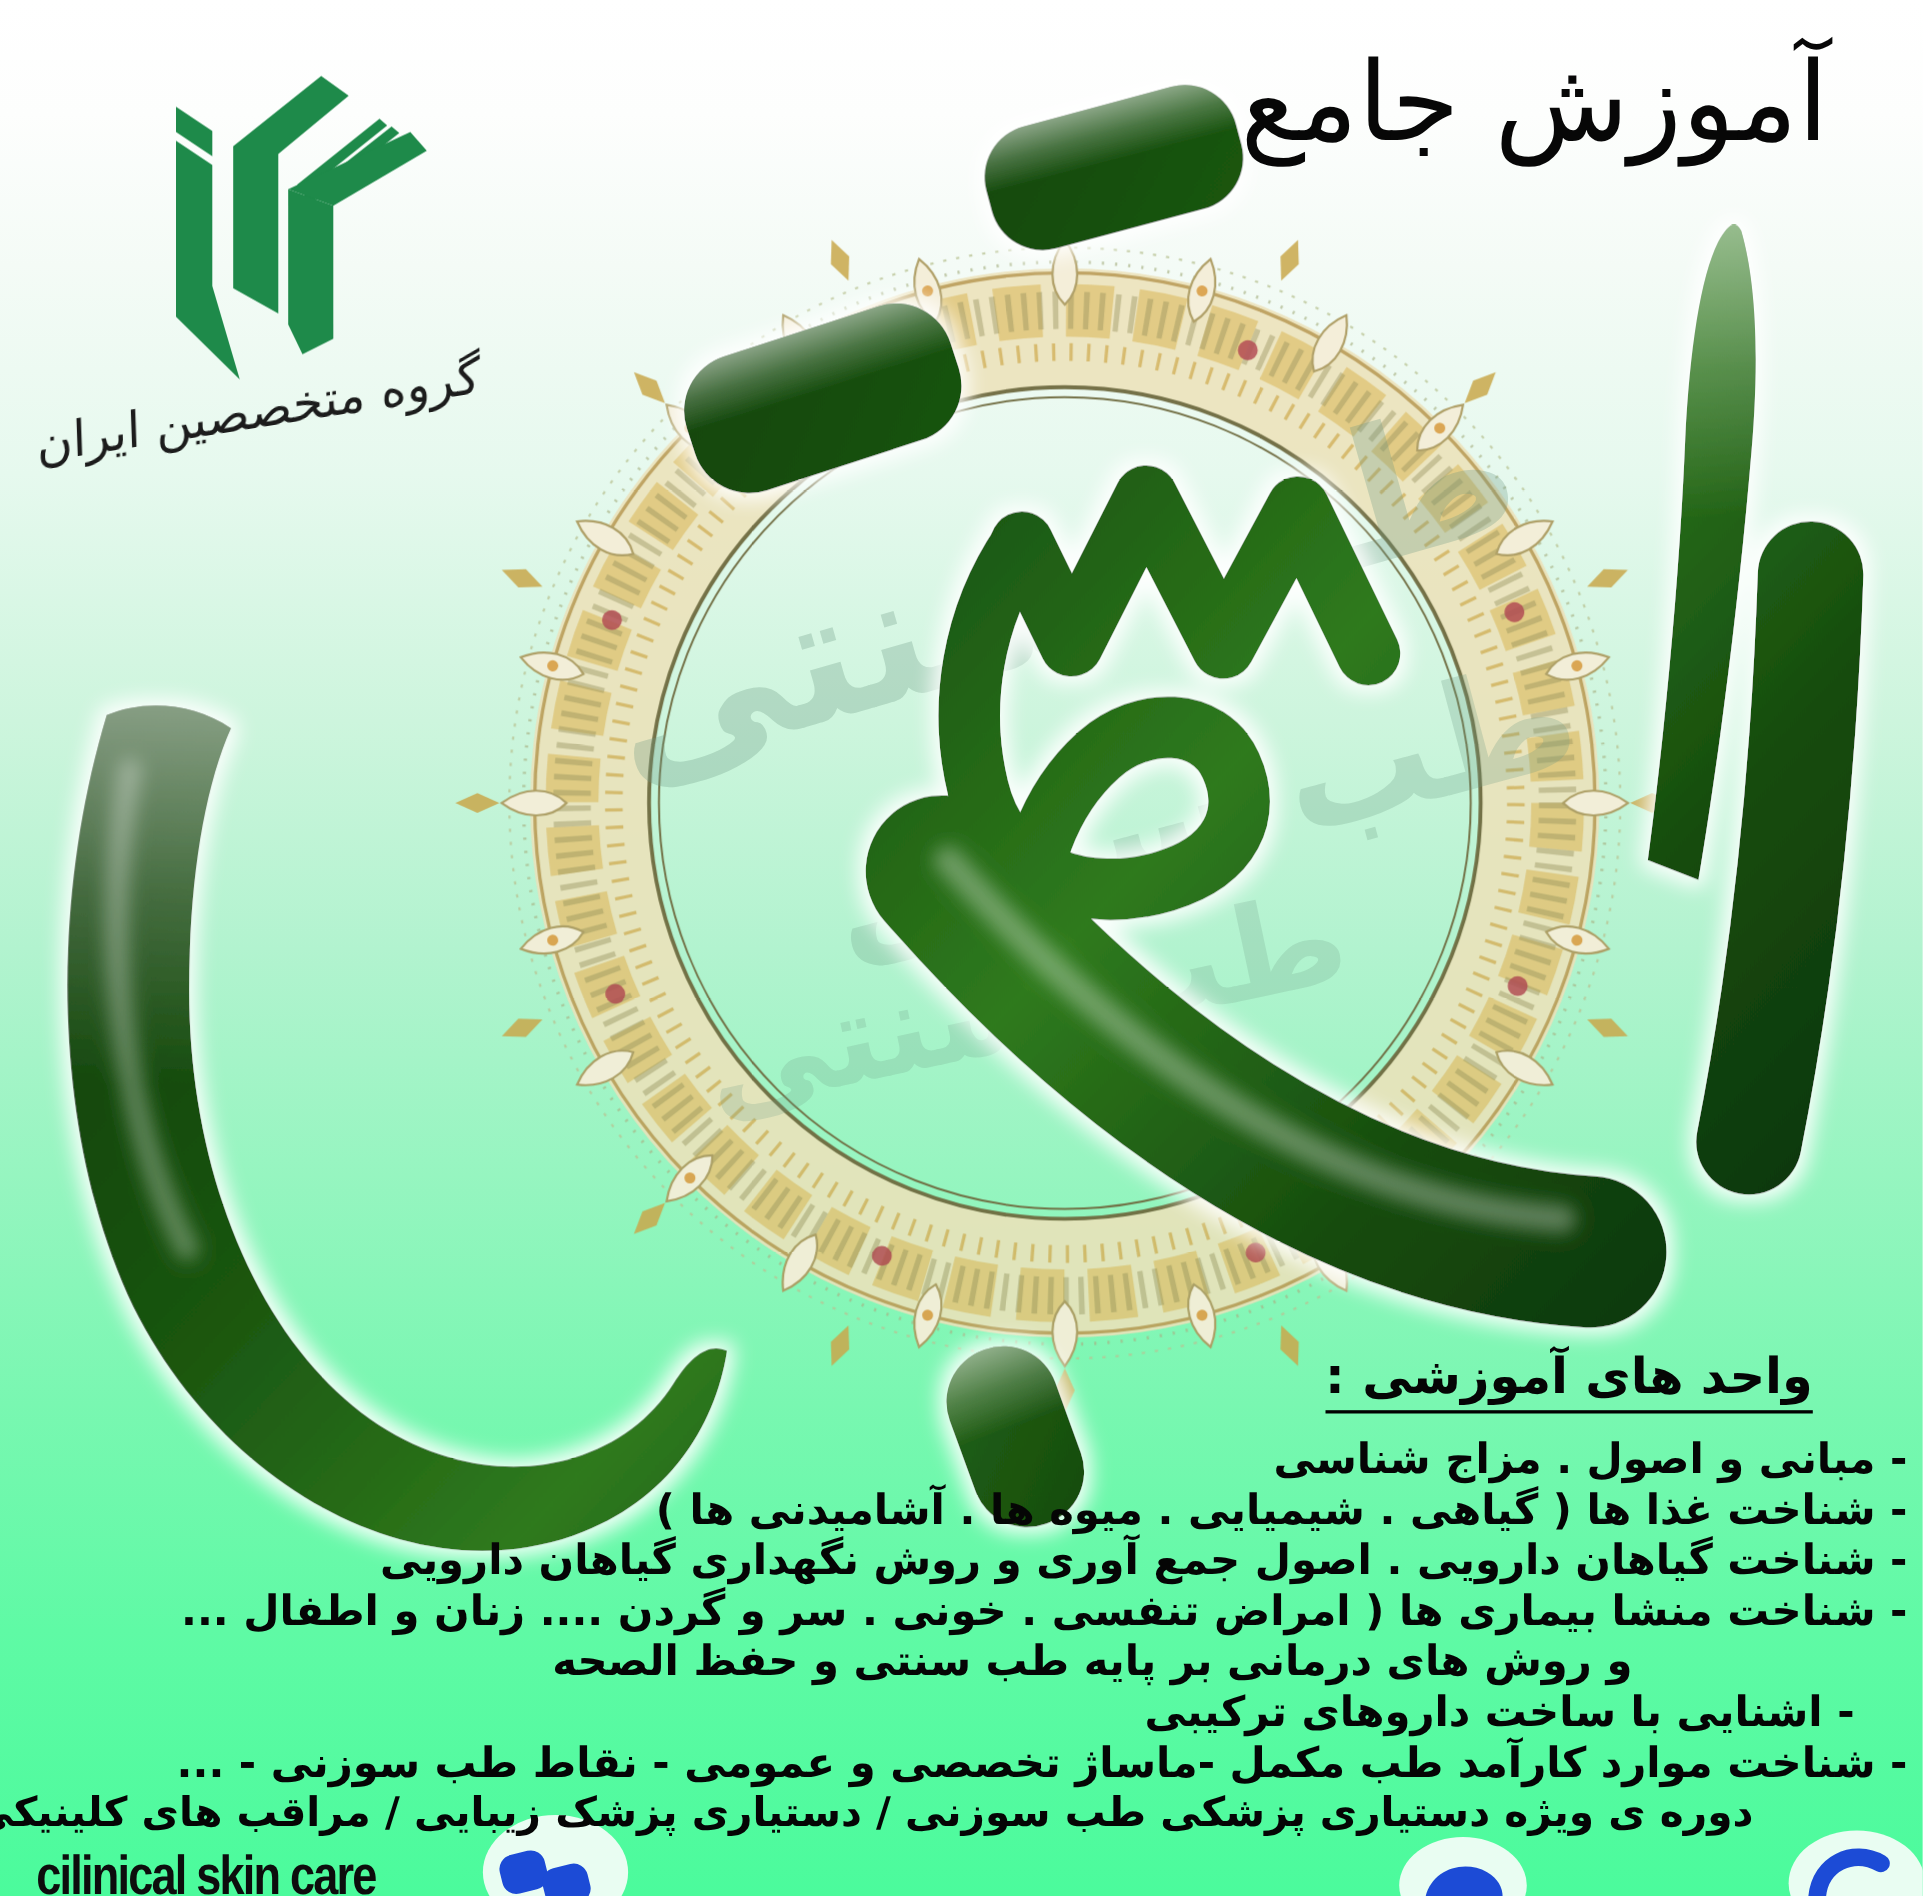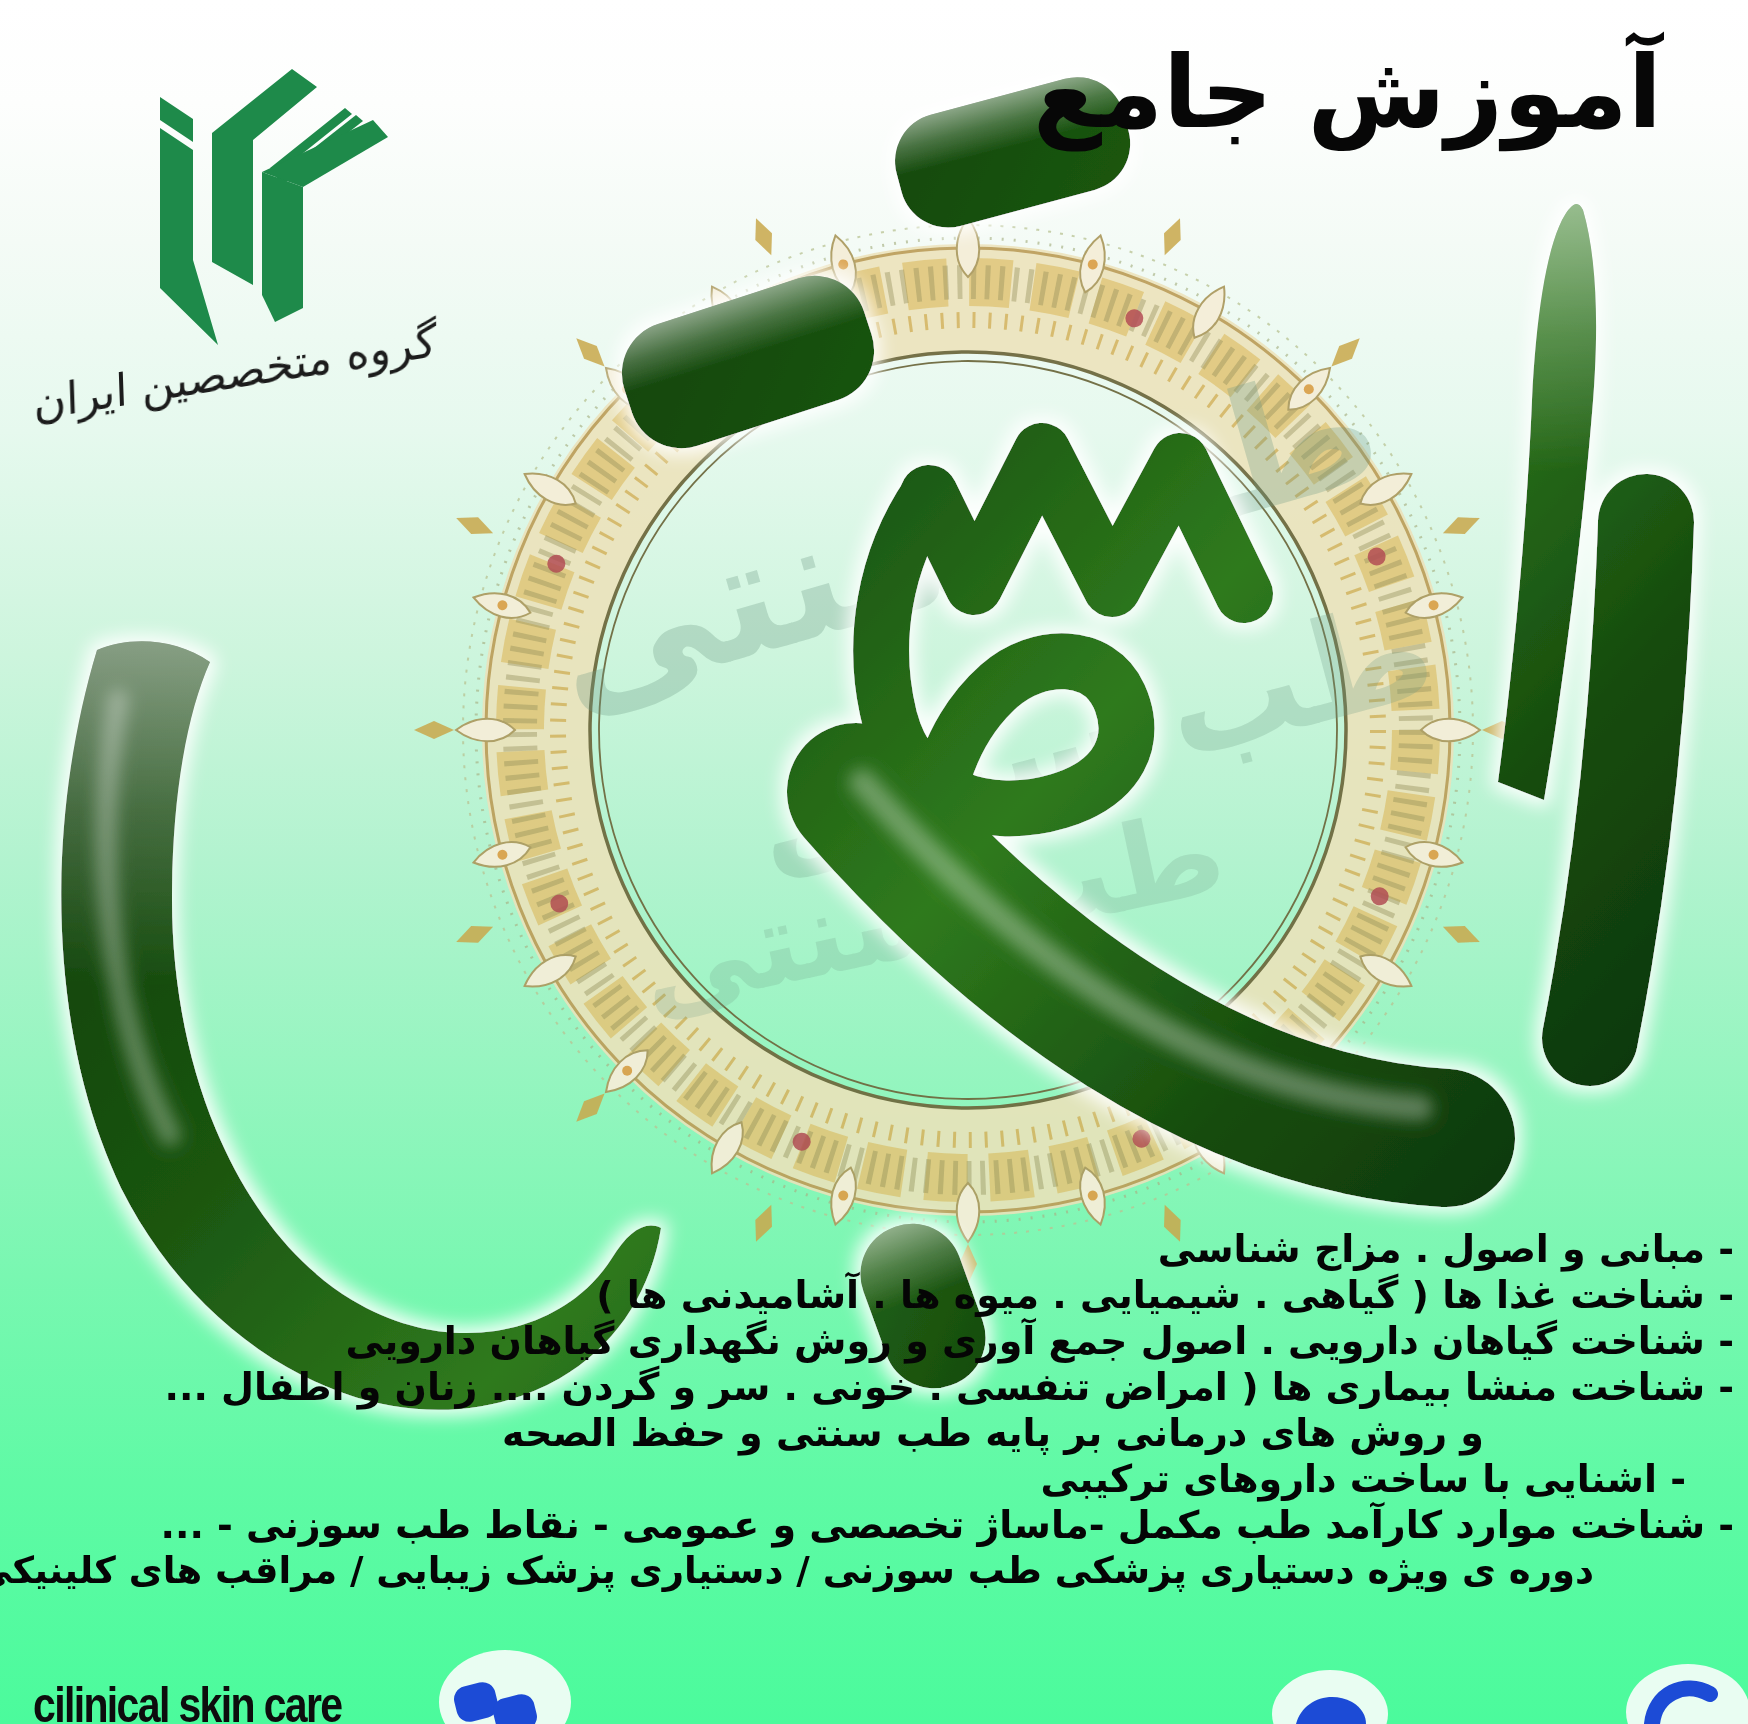--- a/index.html
+++ b/index.html
@@ -7,21 +7,21 @@
   .page{
     position:relative;width:1748px;height:1724px;overflow:hidden;
     background:linear-gradient(180deg,
       #ffffff 0%, #fdfefd 6%, #f4fbf6 14%, #e6f9ee 25%, #cdf5dd 38%,
       #b2f3cf 50%, #96f5c0 62%, #79f7b1 74%, #5ffaa5 86%, #4bfb9c 100%);
     font-family:"DejaVu Sans", sans-serif;
   }
   .abs{position:absolute;}
   .fa{direction:rtl;unicode-bidi:plaintext;color:#050505;}
   .main-title{
-    top:34px;right:86px;font-size:100px;font-weight:700;color:#070707;
+    top:34px;right:86px;font-size:100px;font-weight:400;color:#070707;
     white-space:nowrap;letter-spacing:-2px;
   }
   .logo-caption{
     left:10px;top:346px;width:450px;text-align:center;
     font-size:45px;font-weight:400;color:#1c1c1c;white-space:nowrap;
     transform:rotate(-9deg) skewX(-7deg);transform-origin:center;
   }
   .units{
     top:1226px;right:14px;text-align:right;
   }
@@ -220,20 +220,21 @@
       <polygon points="122,117 233,65 248,82 163,132"></polygon>
       <polygon points="122,117 163,132 163,253 135,267 122,240"></polygon>
     </g>
   </svg>
 
   <div class="abs fa main-title">آموزش جامع</div>
 
   <div class="abs fa logo-caption">گروه متخصصین ایران</div>
 
   <div class="abs fa units">
+    <div class="units-heading">واحد های آموزشی :</div>
     <div class="unit-row">- مبانی و اصول . مزاج شناسی</div>
     <div class="unit-row">- شناخت غذا ها ( گیاهی . شیمیایی . میوه ها . آشامیدنی ها )</div>
     <div class="unit-row">- شناخت گیاهان دارویی . اصول جمع آوری و روش نگهداری گیاهان دارویی</div>
     <div class="unit-row">- شناخت منشا بیماری ها ( امراض تنفسی . خونی . سر و گردن .... زنان و اطفال ...</div>
     <div class="unit-row indent-mid">و روش های درمانی بر پایه طب سنتی و حفظ الصحه</div>
     <div class="unit-row indent-small">- اشنایی با ساخت داروهای ترکیبی</div>
     <div class="unit-row">- شناخت موارد کارآمد طب مکمل -ماساژ تخصصی و عمومی - نقاط طب سوزنی - ...</div>
     <div class="unit-row indent-last">دوره ی ویژه دستیاری پزشکی طب سوزنی / دستیاری پزشک زیبایی / مراقب های کلینیکی پوست و مو</div>
   </div>
 

